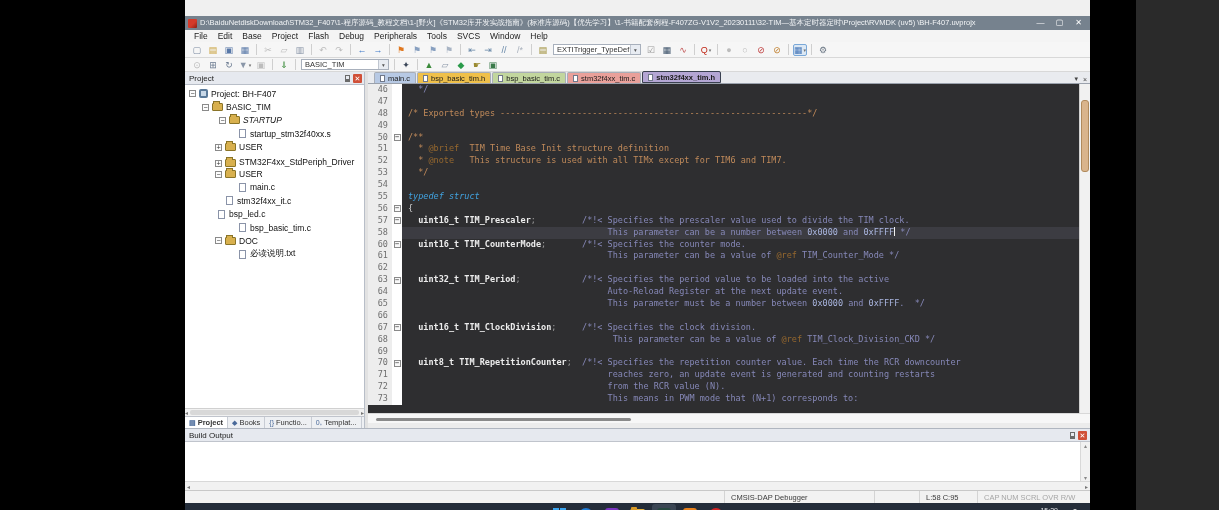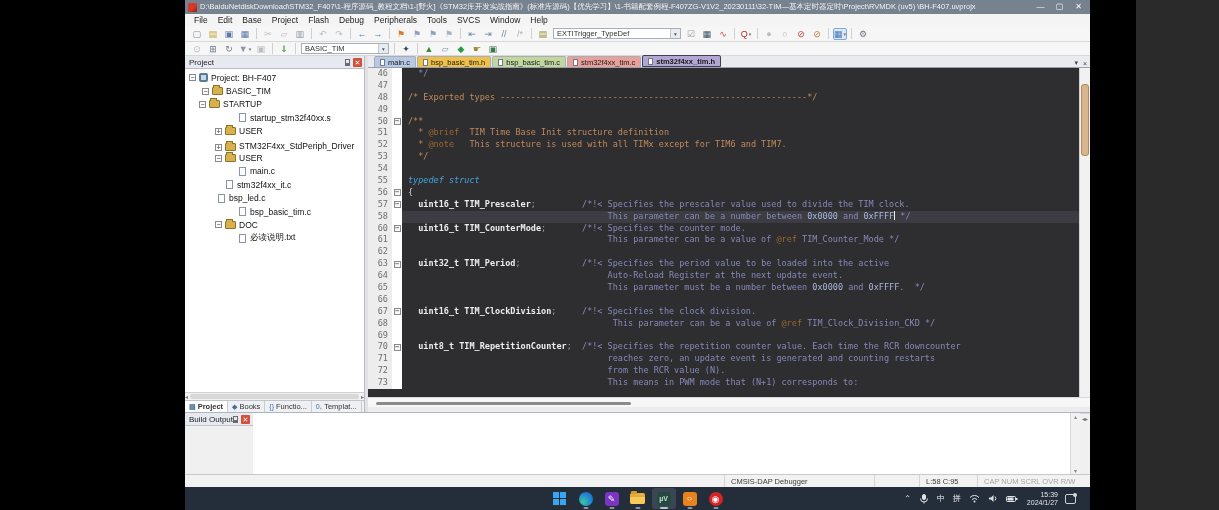--- a/index.html
+++ b/index.html
@@ -2,21 +2,21 @@
 <html><head>
 <meta charset="utf-8">
 <style>
   * { margin:0; padding:0; box-sizing:border-box; }
   body { background:#000; font-family:"Liberation Sans", sans-serif; width:1219px; height:510px; overflow:hidden; }
   .stage { position:relative; width:1219px; height:510px; background:#000; }
   .rshade { position:absolute; left:1136px; top:0; width:83px; height:510px; background:#2a2a2a; }
   .screen { position:absolute; left:185px; top:0; width:905px; height:510px; background:#f0f0f0; display:flex; flex-direction:column; }
 
   
-  .titlebar { height:14px; background:#76828e; display:flex; align-items:center; padding:0 2px; flex:none; }
+  .titlebar { height:14px; background:#76828e; display:flex; align-items:center; padding:0 2px; flex:none;margin-top:16px; }
   .appico { width:9px; height:9px; background:linear-gradient(135deg,#d43a2a 55%,#8a1f14); border-radius:1px; margin:0 3px 0 1px; flex:none; }
   .wtitle { color:#f2f4f6; font-size:7.5px; white-space:nowrap; overflow:hidden; flex:1; }
   .wbtns { display:flex; flex:none; }
   .wbtn { width:19px; height:12px; color:#fff; font-size:8px; text-align:center; line-height:12px; }
 
   
   .menubar { height:12px; background:#f4f4f4; display:flex; align-items:center; padding-left:4px; font-size:8.5px; color:#222; flex:none; }
   .mi { margin:0 5px; white-space:nowrap; }
 
   
@@ -77,21 +77,21 @@
   .edgap { height:5px; background:#ececec; flex:none; }
 
   .treehs { height:8px; background:#f1f1f1; border-top:1px solid #d0d0d0; display:flex; align-items:center; font-size:6px; color:#777; flex:none; }
   .treehs .thumb2 { flex:1; height:5px; margin:0 2px; background:#d8d8d8; border-radius:2px; }
   .ptabs { height:12px; background:#eef0f3; border-top:1px solid #c0c4cc; display:flex; align-items:stretch; font-size:7.5px; color:#333; flex:none; }
   .ptab { display:inline-flex; align-items:center; padding:0 4px; border-right:1px solid #c8ccd4; white-space:nowrap; overflow:hidden; }
   .ptab.active { background:#fff; font-weight:bold; }
   .ptab .pticon { margin-right:2px; font-size:7px; color:#4a6a9a; }
 
   
-  .bo { height:62px; display:flex; flex-direction:row; flex:none; border-top:1px solid #b0b6c0; }
+  .bo { height:62px; display:flex; flex-direction:column; flex:none; border-top:1px solid #b0b6c0; }
   .bohdr { height:13px; background:#e6e9ef; display:flex; align-items:center; padding:0 3px 0 4px; font-size:8px; color:#222; flex:none; border-bottom:1px solid #c0c4cc; }
   .bohdr .sp { flex:1; }
   .bobody { flex:1; background:#fff; position:relative; }
   .bovs { position:absolute; right:0; top:0; bottom:0; width:10px; background:#f1f1f1; border-left:1px solid #d8d8d8; display:flex; flex-direction:column; justify-content:space-between; align-items:center; font-size:6px; color:#888; }
   .bohs { height:9px; background:#f1f1f1; border-top:1px solid #d8d8d8; display:flex; align-items:center; justify-content:space-between; font-size:6px; color:#777; padding:0 2px; flex:none; }
 
   
   .statusbar { height:13px; background:#f2f2f2; border-top:1px solid #c8c8c8; display:flex; align-items:stretch; font-size:7.5px; color:#3a3a3a; flex:none; }
   .sseg { border-right:1px solid #d4d4d4; display:flex; align-items:center; padding:0 6px; white-space:nowrap; }
   .sseg.grow { flex:1; }
@@ -171,21 +171,21 @@
         <span class="tico" style="color: rgb(136, 160, 192);">⚑</span>
         <span class="tico" style="color: rgb(136, 160, 192);">⚑</span>
         <span class="tico" style="color: rgb(168, 180, 196);">⚑</span>
         <span class="tsep"></span>
         <span class="tico" style="color: rgb(104, 136, 168);">⇤</span>
         <span class="tico" style="color: rgb(104, 136, 168);">⇥</span>
         <span class="tico" style="color: rgb(104, 136, 168);">//</span>
         <span class="tico" style="color: rgb(168, 176, 188);">/*</span>
         <span class="tsep"></span>
         <span class="tico" style="color: rgb(154, 138, 48);">▤</span>
-        <span class="combo" style="width: 128px;">
+        <span class="combo" style="width: 88px;">
           <span class="cv">EXTITrigger_TypeDef</span>
           <span class="ca">▾</span>
         </span>
         <span class="tico" style="color: rgb(154, 154, 154);">☑</span>
         <span class="tico" style="color: rgb(58, 80, 104);">▦</span>
         <span class="tico" style="color: rgb(192, 80, 80);">∿</span>
         <span class="tsep"></span>
         <span class="tico" style="color: rgb(192, 40, 24);">Q<span class="dd">▾</span></span>
         <span class="tsep"></span>
         <span class="tico dis">●</span>
@@ -233,21 +233,21 @@
             <div class="trow" style="padding-left: 4px;">
               <span class="texp">−</span>
               <span class="ico-target"></span>
               <span>Project: BH-F407</span>
             </div>
             <div class="trow" style="padding-left: 17px;">
               <span class="texp">−</span>
               <span class="ico-folder"></span>
               <span>BASIC_TIM</span>
             </div>
-            <div class="trow" style="padding-left: 14px;">
+            <div class="trow" style="padding-left: 34px; font-style: italic;">
               <span class="texp">−</span>
               <span class="ico-folder"></span>
               <span>STARTUP</span>
             </div>
             <div class="trow" style="padding-left: 43px;">
               <span style="width: 10px;"></span>
               <span class="ico-file"></span>
               <span>startup_stm32f40xx.s</span>
             </div>
             <div class="trow" style="padding-left: 30px;">

